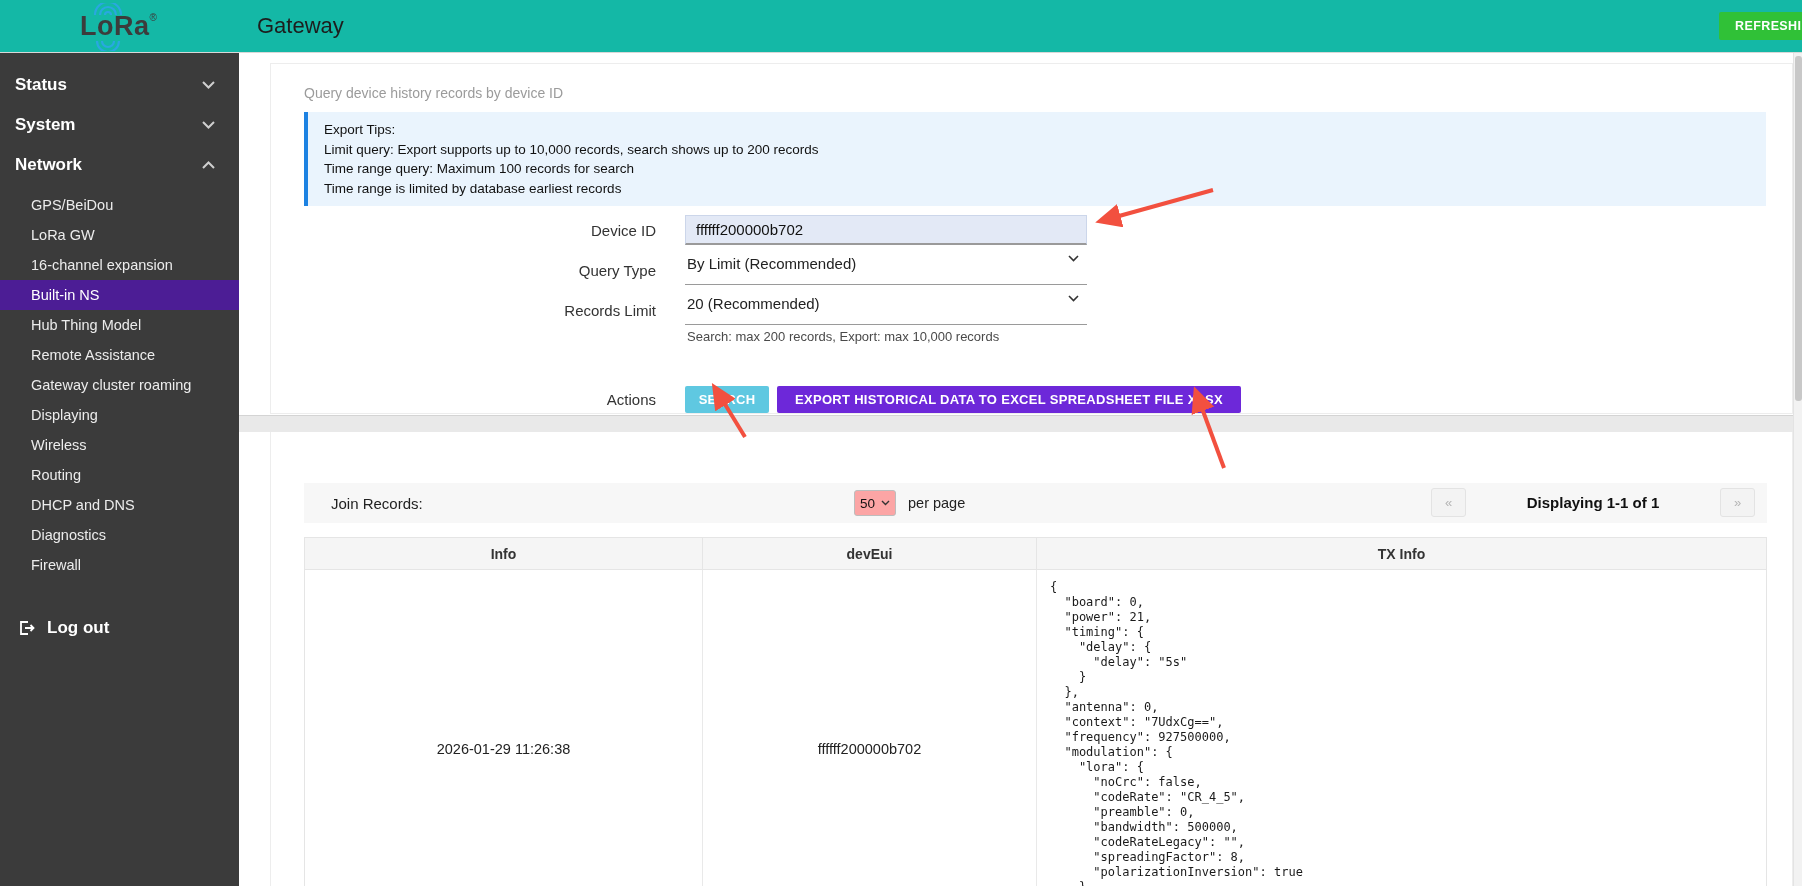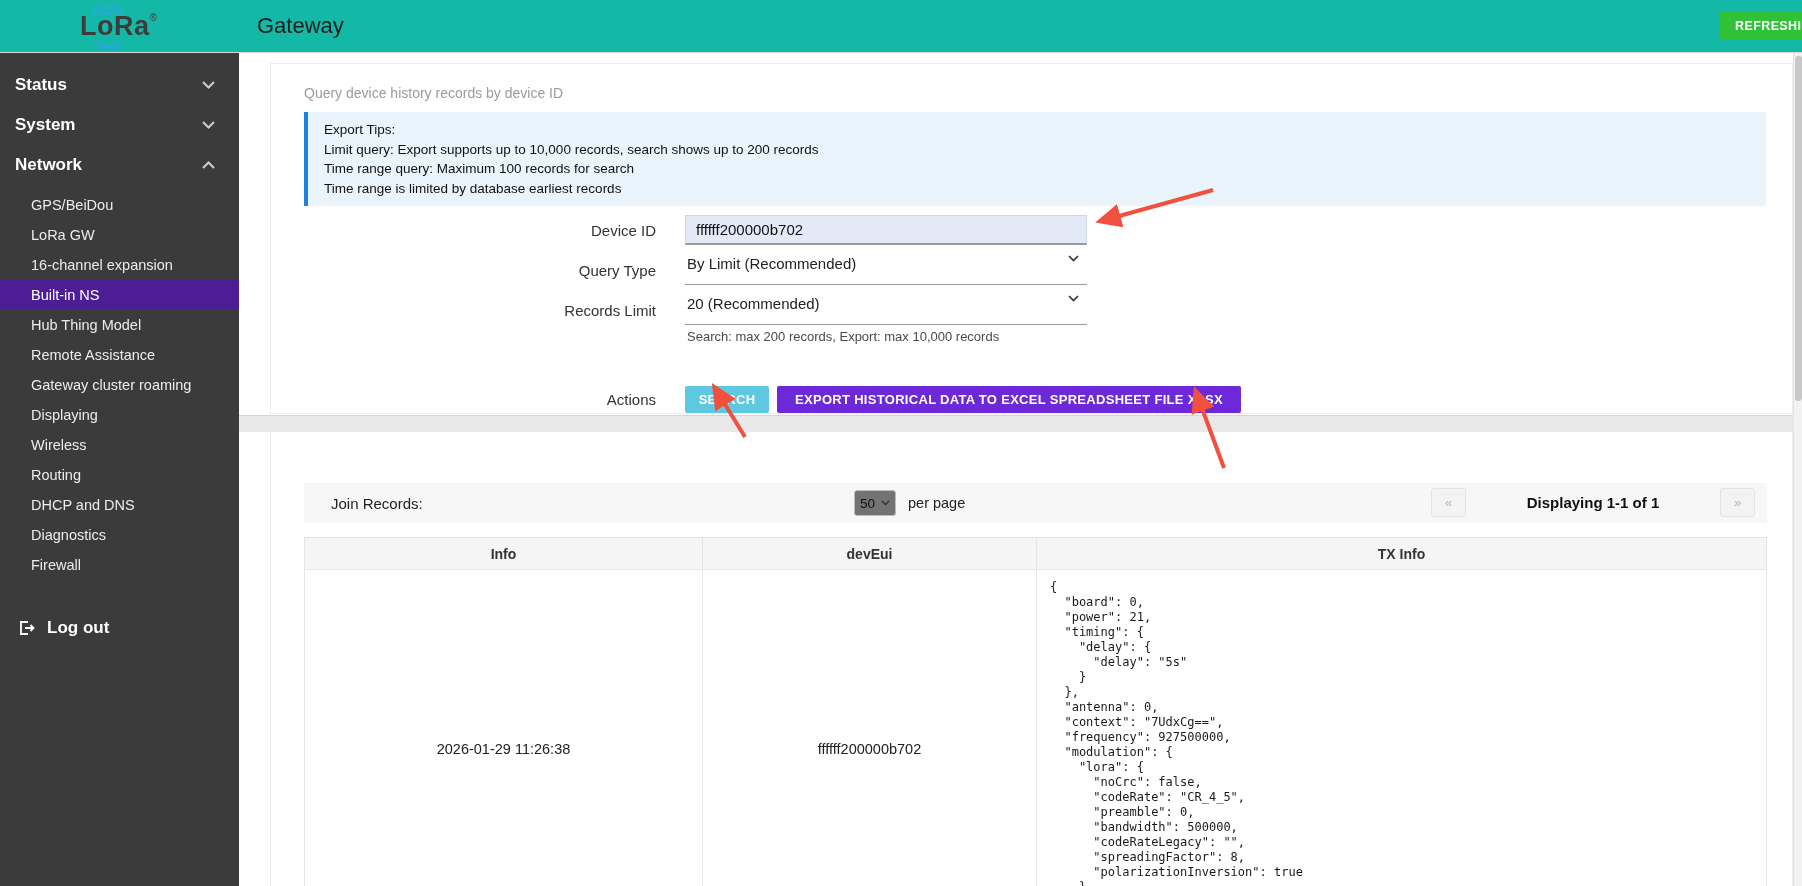--- a/index.html
+++ b/index.html
@@ -55,21 +55,21 @@
   .btn-search { width:84px; background:#5fc8e1; }
   .btn-export { margin-left:8px; padding:0 18px; background:#6d28d9; }
 
   .gap-band { position:absolute; left:239px; top:415px; width:1563px; height:17px; background:#e9e9e9;
               border-top:1px solid #d4d4d4; }
 
   .panel2 { position:absolute; left:270px; top:432px; width:1523px; height:454px; background:#fff;
             border-left:1px solid #ededed; border-right:1px solid #ededed; overflow:hidden; }
   .join-bar { position:relative; margin:51px 27px 0 33px; width:1463px; height:40px; background:#f7f7f7; }
   .join-label { position:absolute; left:27px; top:12px; font-size:15px; color:#222; }
-  .pp-select { position:absolute; left:550px; top:7px; width:42px; height:26px; background:#737373;
+  .pp-select { position:absolute; left:550px; top:7px; width:42px; height:26px; background:#fca5a5;
                border:1px solid #bdbdbd; border-radius:3px; display:flex; align-items:center;
                justify-content:space-between; padding:0 5px; font-size:13.5px; color:#111; cursor:pointer; }
   .pp-suffix { position:absolute; left:604px; top:12px; font-size:14.5px; color:#222; }
   .pg-btn { position:absolute; top:5px; width:35px; height:29px; background:#f3f3f3;
             border:1px solid #e3e3e3; border-radius:3px; color:#b5b5b5; font-size:13px;
             display:flex; align-items:center; justify-content:center; cursor:default; }
   .pg-prev { left:1127px; }
   .pg-next { left:1416px; }
   .pg-status { position:absolute; left:1189px; top:11px; width:200px; text-align:center;
                font-size:15px; font-weight:700; color:#111; }

